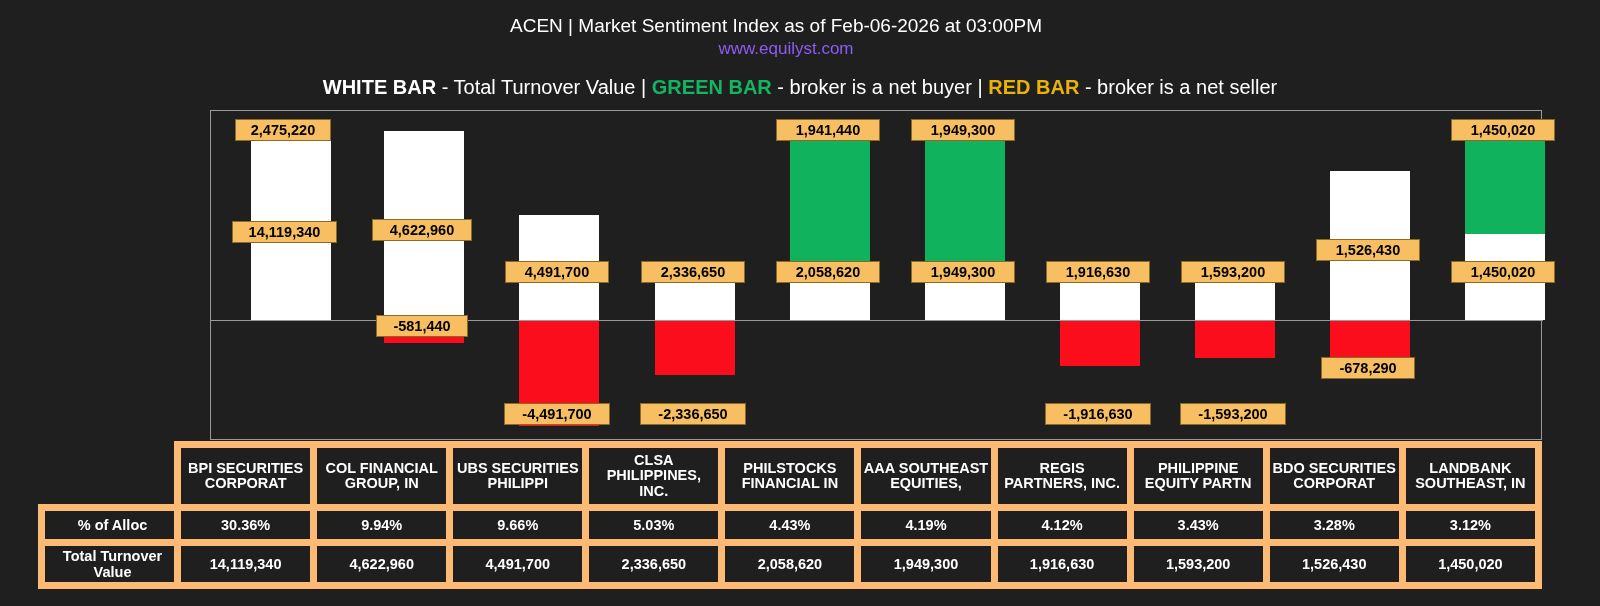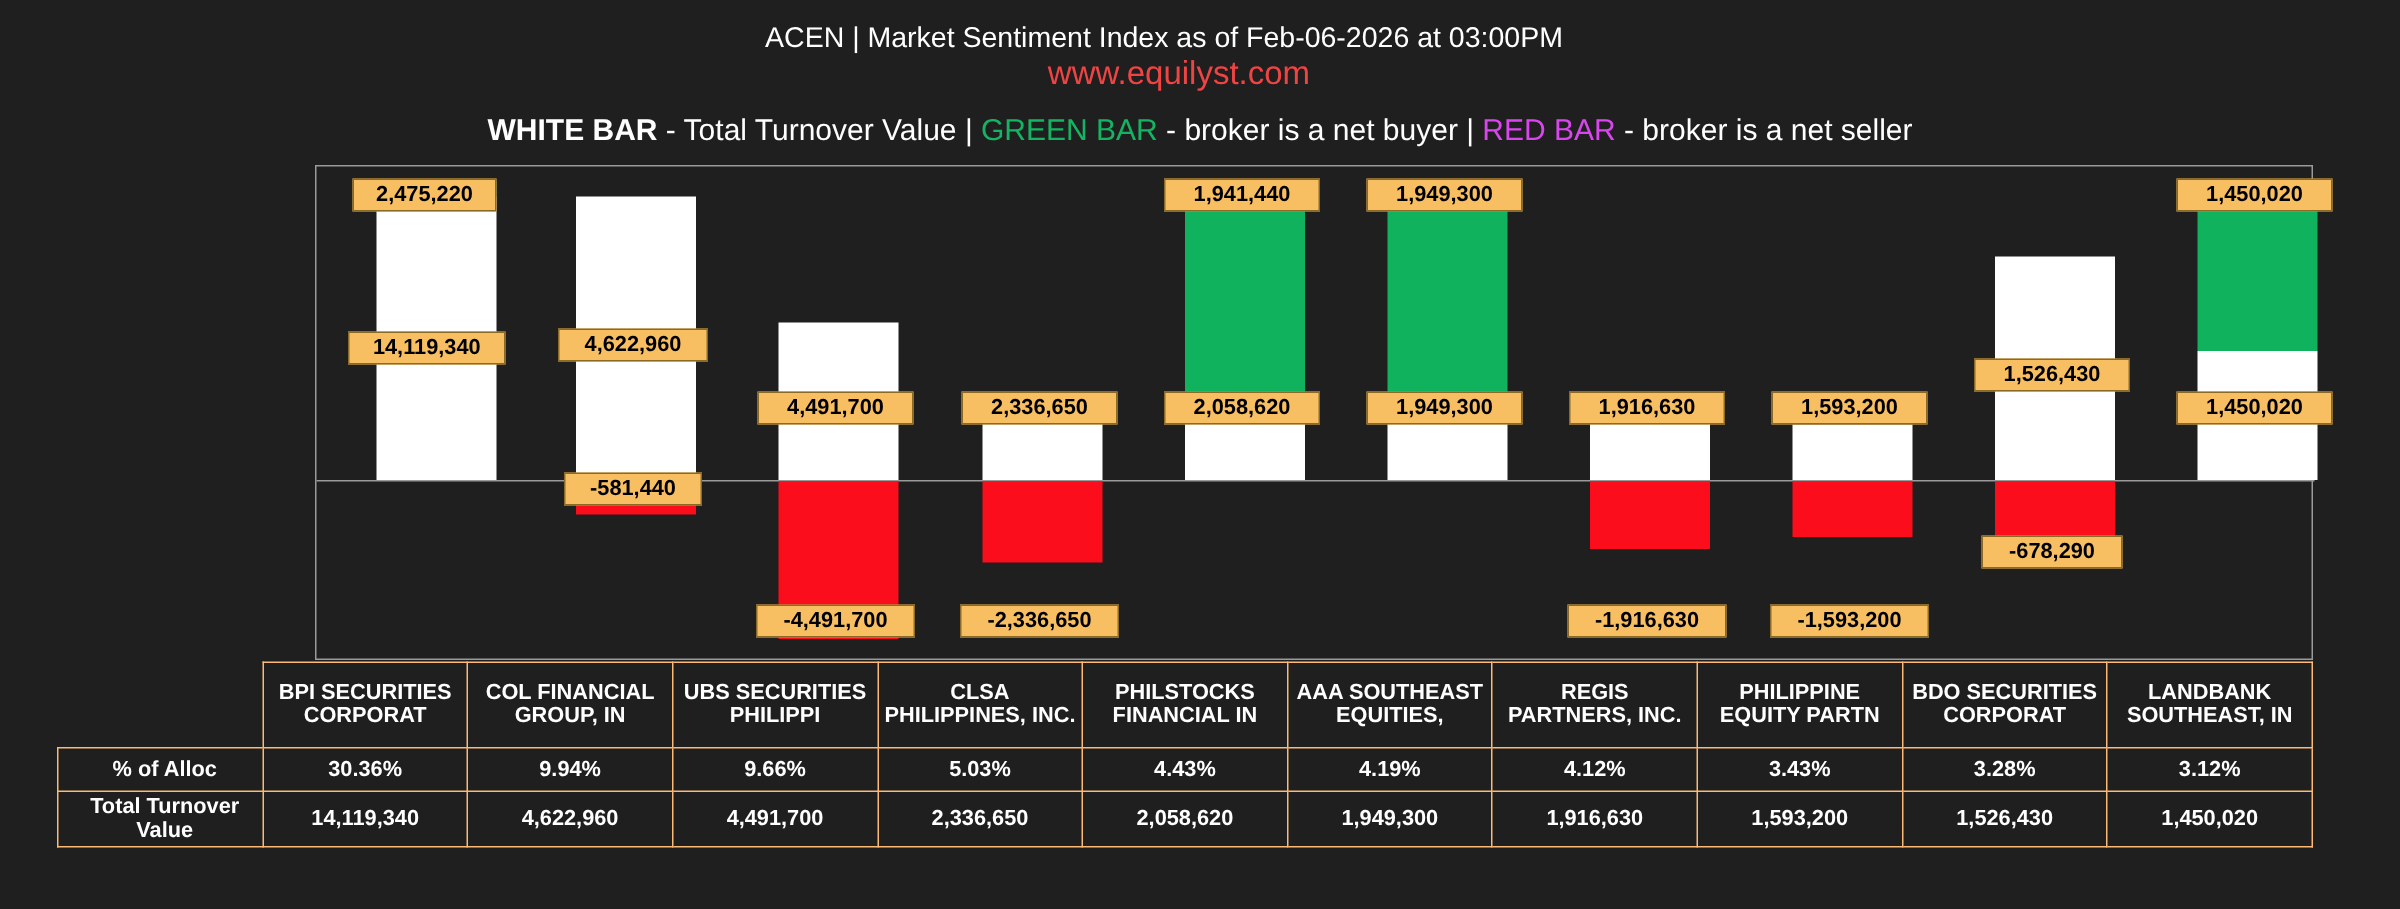--- a/index.html
+++ b/index.html
@@ -28,38 +28,38 @@
     left: 0;
     width: 1552px;
     text-align: center;
   }
   .title-line1 {
     font-size: 19px;
     color: #ffffff;
     line-height: 24px;
   }
   .title-line2 {
-    font-size: 22px;
-    color: #ef4444;
+    font-size: 17px;
+    color: #8b5cf6;
     line-height: 22px;
     margin-left: 20px;
   }
   .legend-line {
     position: absolute;
     top: 74px;
     left: 0;
     width: 1600px;
     text-align: center;
     font-size: 20px;
     line-height: 26px;
     white-space: nowrap;
   }
   .legend-white { color: #ffffff; font-weight: bold; text-align: right; }
-  .legend-green { color: #13b562; font-weight: normal; }
-  .legend-red { color: #d946ef; font-weight: normal; }
+  .legend-green { color: #13b562; font-weight: bold; }
+  .legend-red { color: #eab308; font-weight: bold; }
   .legend-plain { color: #ffffff; }
 
   
   #plot {
     position: absolute;
     left: 210px;
     top: 110px;
     width: 1332px;
     height: 330px;
     border: 1px solid #9a9a9a;
@@ -106,21 +106,21 @@
     left: 38px;
     top: 441px;
     width: 1504px;
   }
   table {
     border-collapse: collapse;
     width: 1504px;
     table-layout: fixed;
   }
   td, th {
-    border: 1px solid #fdba74;
+    border: 7px solid #fdba74;
     color: #ffffff;
     font-size: 14.5px;
     text-align: center;
     padding: 2px 2px;
     background: #201f1f;
     font-weight: bold;
   }
   td.rowlabel {
     text-align: center;
     padding-left: 8px;

